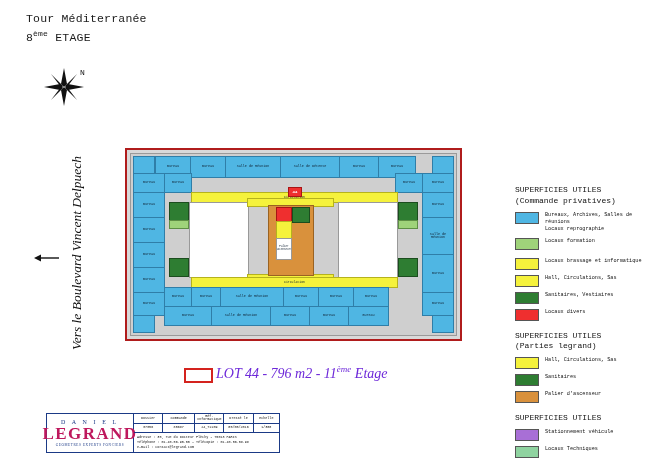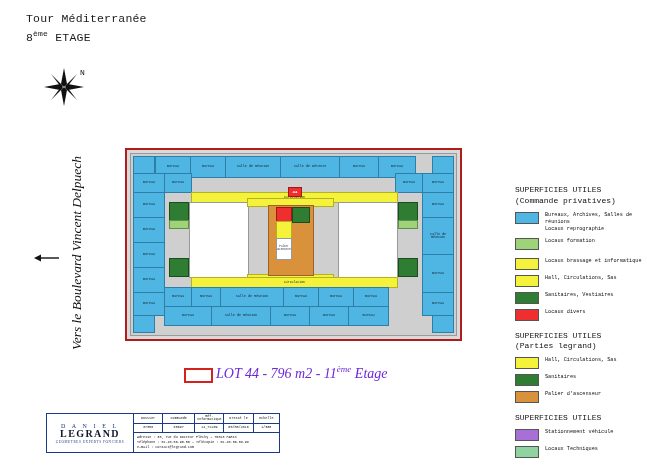--- a/index.html
+++ b/index.html
@@ -46,21 +46,21 @@
 
   
   .lotbox{left:184px;top:368px;width:25px;height:11px;border:2px solid #d4231e;background:#fff;}
   .lotTxt{left:216px;top:364px;font-family:"Liberation Serif",serif;font-style:italic;font-size:14px;color:#6d28d9;white-space:nowrap;}
   .lotTxt .sup{font-size:9px;vertical-align:super;}
 
   
   .cart{left:46px;top:413px;width:232px;height:38px;border:1px solid #1b3a86;background:#fff;display:flex;}
   .cartL{width:86px;border-right:1px solid #1b3a86;display:flex;flex-direction:column;justify-content:center;align-items:center;}
   .cartL .nm{font-family:"Liberation Serif",serif;font-size:6px;letter-spacing:2.6px;color:#1b3a86;}
-  .cartL .lg{font-family:"Liberation Serif",serif;font-size:10px;letter-spacing:1.4px;color:#0f172a;font-weight:bold;line-height:1;}
+  .cartL .lg{font-family:"Liberation Serif",serif;font-size:17px;letter-spacing:1.4px;color:#be185d;font-weight:bold;line-height:1;}
   .cartL .sub{font-family:"Liberation Serif",serif;font-size:3.4px;letter-spacing:.6px;color:#1b3a86;margin-top:1px;}
   .cartR{flex:1;display:flex;flex-direction:column;}
   .cartTbl{display:flex;border-bottom:1px solid #1b3a86;height:9px;}
   .cartTbl div{border-right:1px solid #1b3a86;font-family:"Liberation Mono",monospace;font-size:3.4px;color:#111;
                display:flex;align-items:center;justify-content:center;text-align:center;line-height:1;}
   .cartTbl div:last-child{border-right:none;}
   .c1{width:20%;}.c2{width:22%;}.c3{width:20%;}.c4{width:20%;}.c5{width:18%;}
   .cartAddr{flex:1;padding:2px 3px;font-family:"Liberation Mono",monospace;font-size:3.4px;color:#111;line-height:1.45;}
 </style>
 </head>

